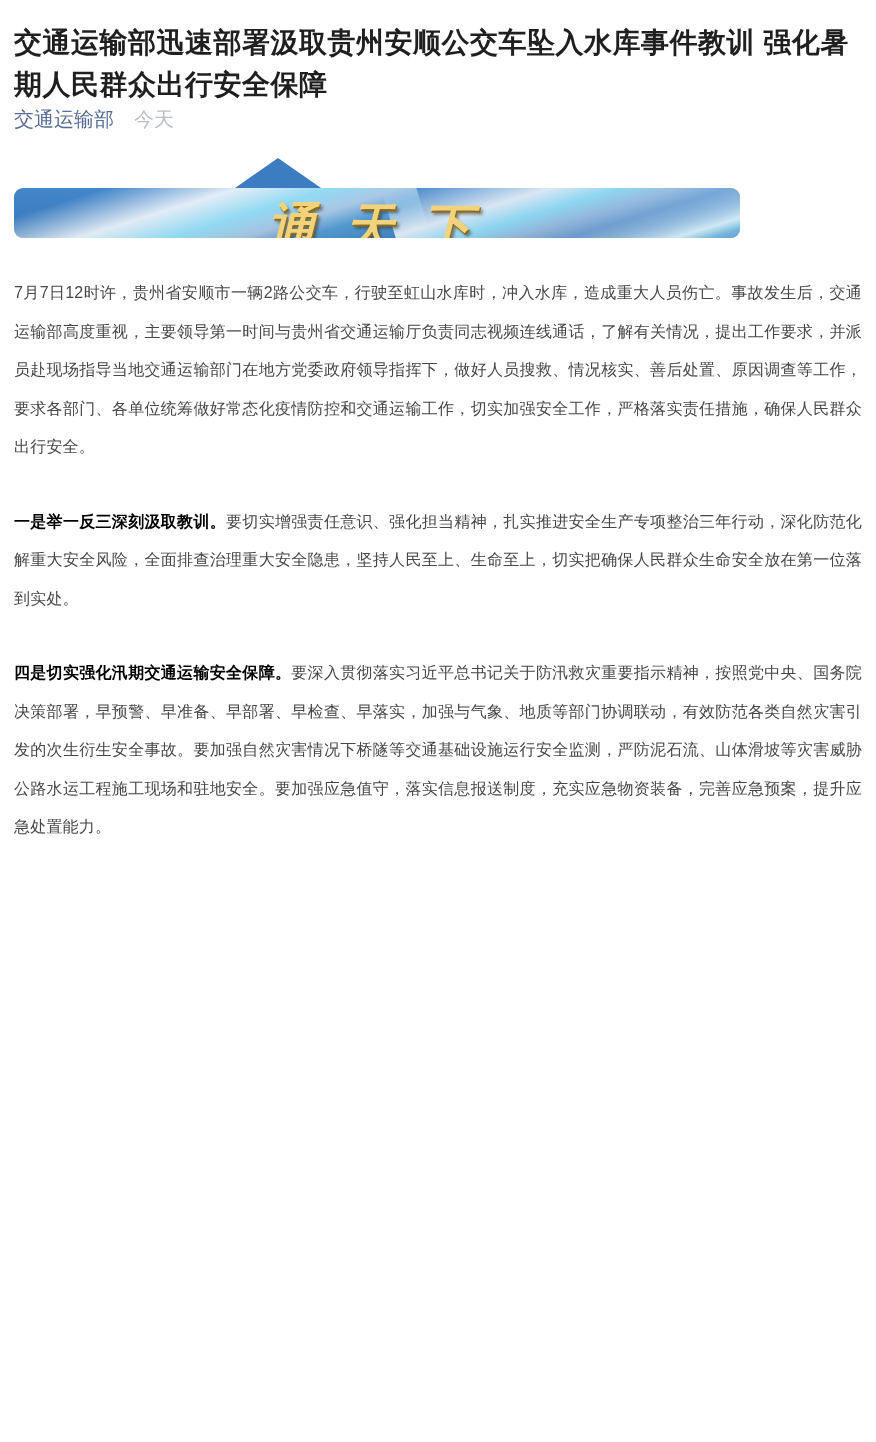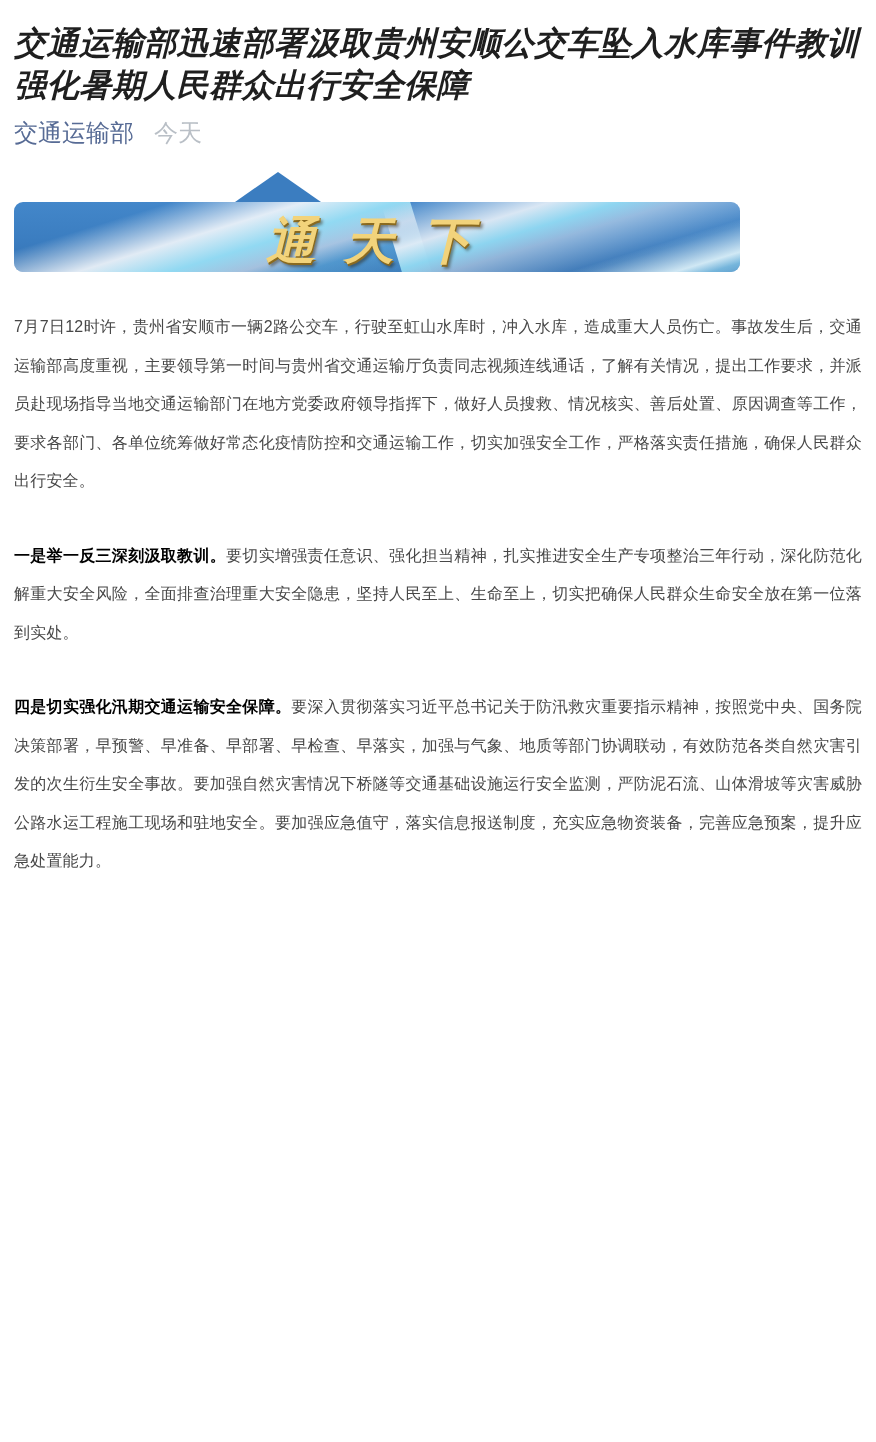--- a/index.html
+++ b/index.html
@@ -3,35 +3,35 @@
 <meta charset="utf-8">
 <style>
   html,body{margin:0;padding:0;}
   body{
     width:876px;height:1442px;overflow:hidden;background:#ffffff;
     font-family:"Liberation Sans","DejaVu Sans",sans-serif;
     -webkit-font-smoothing:antialiased;
   }
   .page{width:848px;padding:14px 14px 0 14px;}
   .article-title{
-    margin:8px 0 0;font-size:32px;line-height:42px;font-weight:700;
-    color:#1f1f1f;letter-spacing:0.5px;font-style:italic;
+    margin:8px 0 0;font-size:28px;line-height:42px;font-weight:700;
+    color:#1f1f1f;letter-spacing:0.5px;
   }
-  .byline{margin-top:14px;font-size:24px;line-height:26px;}
+  .byline{font-size:20px;line-height:26px;}
   .account{color:#576b95;margin-right:20px;text-decoration:none;cursor:pointer;}
   .date{color:#b9bfc6;}
   
   .banner-block{margin-top:26px;width:726px;cursor:pointer;}
   .banner-tri{
     width:0;height:0;margin-left:221px;
     border-left:43px solid transparent;border-right:43px solid transparent;
     border-bottom:30px solid #3b7dc0;
   }
   .banner-rect{
-    position:relative;height:70px;border-radius:9px;overflow:hidden;
+    position:relative;height:50px;border-radius:9px;overflow:hidden;
     background:linear-gradient(180deg,#4387ca 0%,#3b7dc0 55%,#3573b4 100%);
   }
   .banner-rect::before{ 
     content:"";position:absolute;width:560px;height:150px;left:-150px;bottom:-92px;
     transform:rotate(-17deg);
     background:linear-gradient(180deg,rgba(255,255,255,0) 0%,rgba(255,255,255,0.85) 26%,
       rgba(150,222,245,0.95) 44%,rgba(255,255,255,0.55) 58%,rgba(120,200,238,0.4) 70%,rgba(255,255,255,0) 100%);
   }
   .banner-rect::after{ 
     content:"";position:absolute;width:470px;height:120px;right:-120px;top:-64px;

